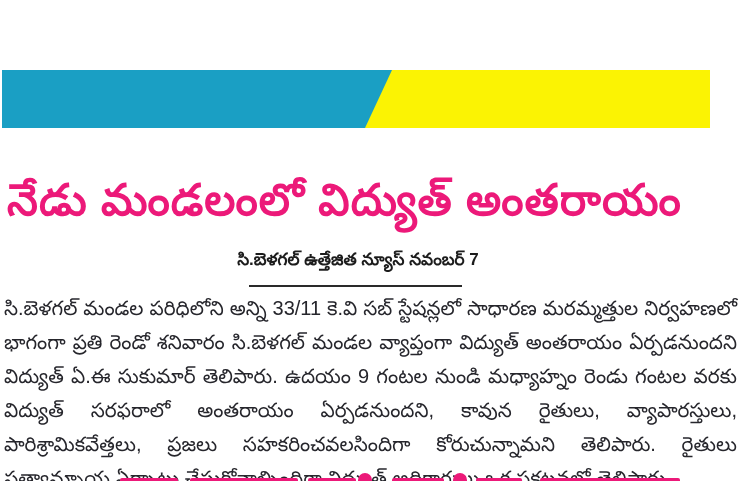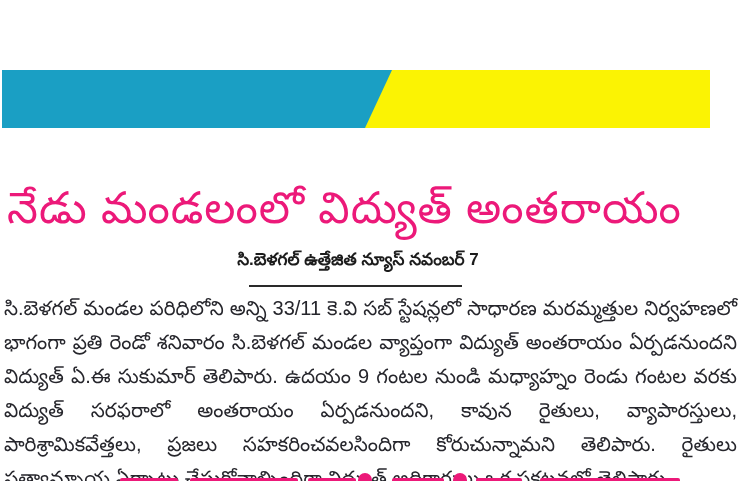--- a/index.html
+++ b/index.html
@@ -30,25 +30,25 @@
   }
   .banner-yellow {
     position: absolute;
     left: 363px; top: 0;
     width: 345px; height: 100%;
     background: var(--yellow, #FBF303);
     clip-path: polygon(27px 0%, 100% 0%, 100% 100%, 0% 100%);
   }
   .headline {
     position: absolute;
-    left: 0; top: 168px;
+    left: 0; top: 160px;
     width: 689px;
     text-align: center;
     font-size: 44px;
-    font-weight: normal;
+    font-weight: bold;
     line-height: 80px;
     letter-spacing: 1px;
     color: var(--pink, #EC1979);
     white-space: nowrap;
   }
   .byline {
     position: absolute;
     left: 0; top: 250px;
     width: 716px;
     text-align: center;

